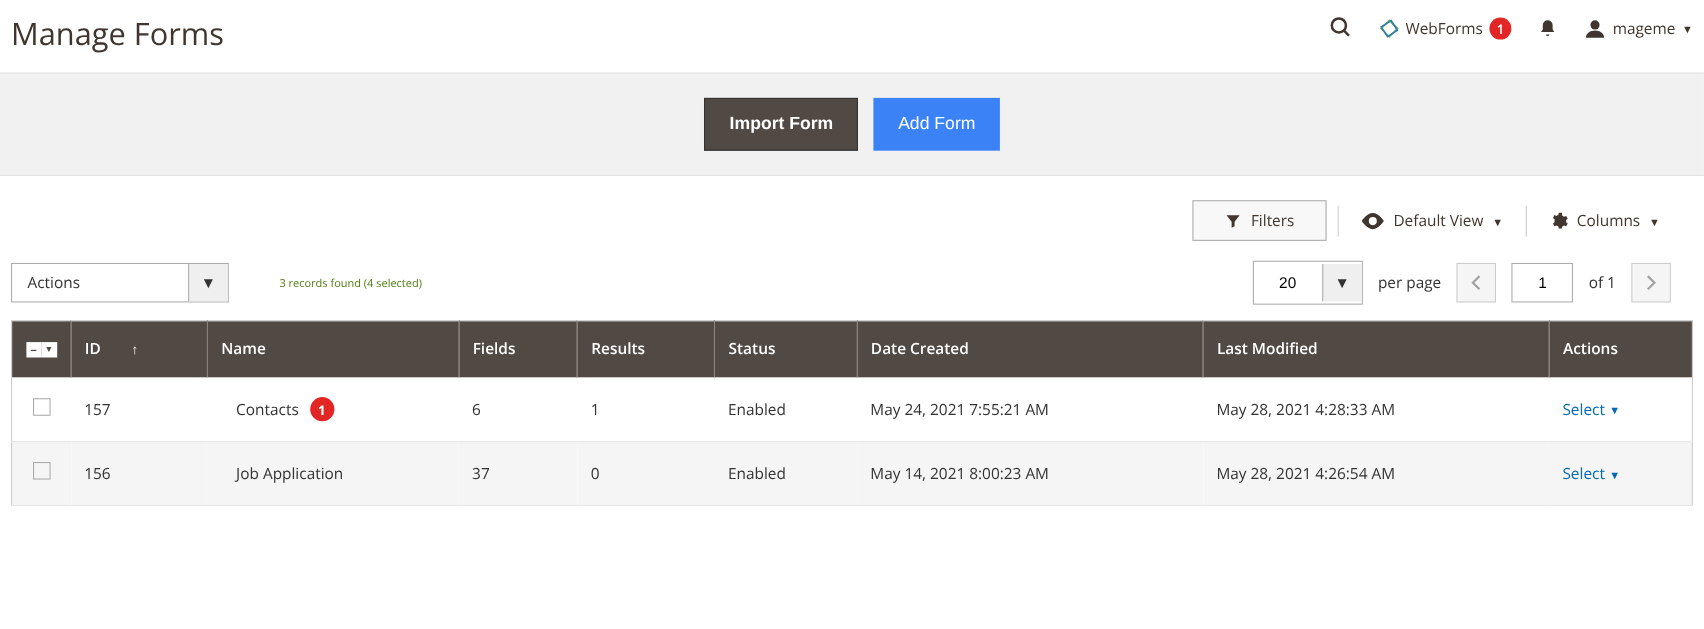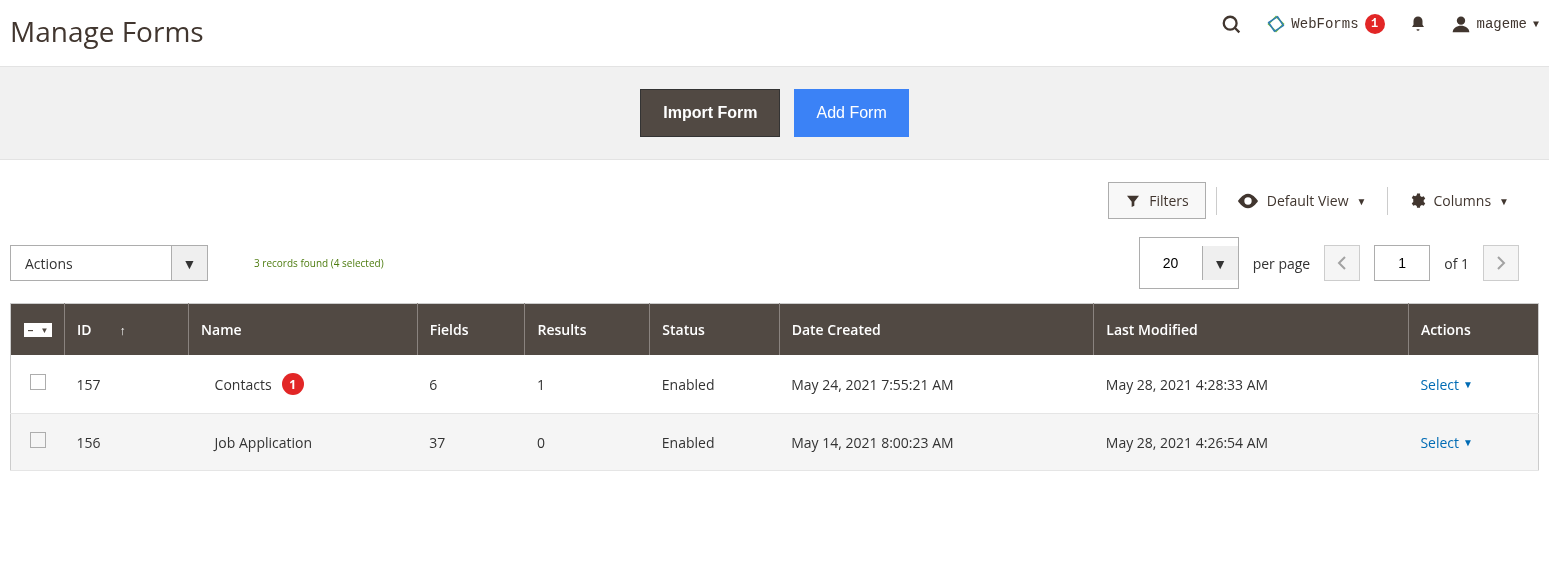--- a/index.html
+++ b/index.html
@@ -1,43 +1,43 @@
 <!DOCTYPE html>
 <html><head>
 <meta charset="utf-8">
 <style>
 * { box-sizing: border-box; margin: 0; padding: 0; }
 body { font-family: 'Open Sans', Arial, sans-serif; color: #333; font-size: 14px; }
 
 .header-top { display: flex; justify-content: space-between; align-items: flex-start; padding: 8px 10px 0 10px; }
 .page-title { font-size: 28px; font-weight: 400; color: #41362f; padding: 4px 0; }
-.header-actions { display: flex; align-items: flex-start; gap: 24px; padding-top: 6px; font-family: Liberation Mono, monospace; }
+.header-actions { display: flex; align-items: flex-end; gap: 24px; padding-top: 6px; }
 .icon-btn { display:inline-flex; align-items:center; cursor:pointer; }
 .webforms-link { display:flex; align-items:center; gap:6px; color:#41362f; }
 .red-badge { background:#e22626; color:#fff; border-radius:50%; width:20px; height:20px; display:inline-flex; align-items:center; justify-content:center; font-size:12px; font-weight:600; }
 .user-menu { display:flex; align-items:center; gap:6px; color:#41362f; }
 
 .toolbar-row { background:#f1f1f1; border-top:1px solid #e3e3e3; border-bottom:1px solid #e3e3e3; display:flex; justify-content:center; padding:22px 30px; gap:14px; margin-top:12px; }
 .btn-secondary { background:#514943; color:#fff; border:1px solid #333; padding:14px 22px; font-size:16px; font-weight:600; cursor:pointer; }
 .btn-primary { background:#3b82f6; color:#fff; border:none; padding:14px 22px; font-size:16px; font-weight:400; cursor:pointer; }
 
 .controls-row { display:flex; justify-content:flex-end; gap:10px; align-items:center; padding:22px 30px 8px 10px; }
-.filter-btn { display:flex; align-items:center; gap:8px; background:#f8f8f8; border:1px solid #adadad; padding:8px 16px; cursor:pointer; font-size:14px; color:#41362f; }
+.filter-btn { display:flex; align-items:center; gap:8px; background:#f8f8f8; border:1px solid #adadad; padding:8px 28px; cursor:pointer; font-size:14px; color:#41362f; }
 .control-item { display:flex; align-items:center; gap:8px; padding:0 10px; cursor:pointer; color:#41362f; }
 .sep { width:1px; height:28px; background:#ccc; }
 
 .mid-row { display:flex; justify-content:space-between; align-items:center; padding:10px 30px 14px 10px; }
 .mid-left { display:flex; align-items:center; gap:46px; }
 .actions-select { display:flex; border:1px solid #adadad; height:36px; align-items:center; }
 .actions-select .label { padding:0 14px; color:#333; width:160px; }
 .actions-select .arrow { width:36px; height:34px; background:#efefef; border-left:1px solid #adadad; display:flex; align-items:center; justify-content:center; }
 .records-found { color:#4d7c0f; font-size:10px; }
 .mid-right { display:flex; align-items:center; gap:14px; }
 .page-input { width:56px; height:36px; border:1px solid #adadad; text-align:center; font-size:14px; }
-.page-size { display:flex; align-items:center; border:1px solid #adadad; height:52px; }
+.page-size { display:flex; align-items:center; border:1px solid #adadad; height:40px; }
 .page-size input { width:62px; height:34px; border:none; text-align:center; font-size:14px; }
 .page-size .arrow { width:36px; height:34px; background:#efefef; border-left:1px solid #adadad; display:flex; align-items:center; justify-content:center; }
 .nav-btn { width:36px; height:36px; background:#efefef; border:1px solid #adadad; display:flex; align-items:center; justify-content:center; cursor:pointer; opacity:.6; }
 
 table { width:calc(100% - 20px); margin:0 10px; border-collapse:collapse; border:1px solid #ccc; }
 thead { background:#514943; color:#fff; }
 th { text-align:left; padding:16px 12px; font-weight:600; font-size:14px; border-right:1px solid #8a837f; }
 th:last-child { border-right:none; }
 th.actions-col { text-align:left; }
 tbody tr { border-bottom:1px solid #e5e5e5; }

